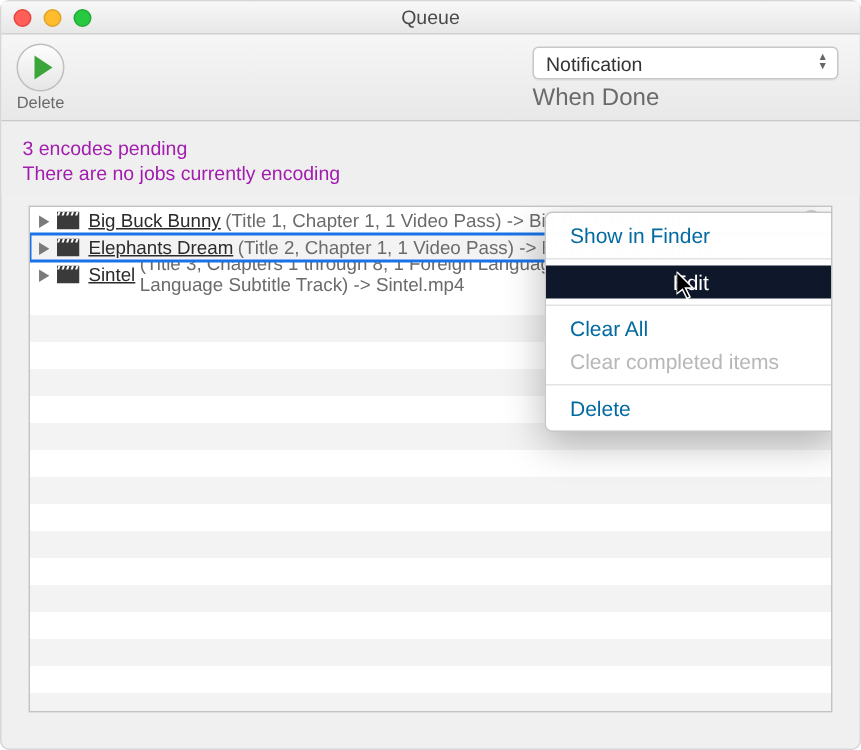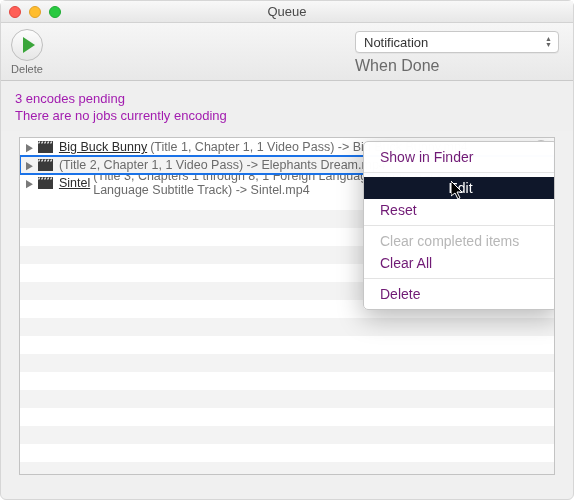--- a/index.html
+++ b/index.html
@@ -139,21 +139,21 @@
     background: rgba(255,255,255,0.99);
     border:1px solid #c6c6c6;
     border-radius:5px;
     box-shadow: 0 8px 26px rgba(0,0,0,0.28);
     padding: 4px 0;
     z-index: 20;
   }
   .ctx-item {
     padding: 3px 16px;
     font-size:14px;
-    color:#701a75;
+    color:#0369a1;
   }
   .ctx-item.hl {
     background:#0f172a;
     color:#fff;
     text-align:center;
   }
   .ctx-item.disabled { color:#b7b7b7; }
   .ctx-sep {
     height:1px; background:#e3e3e3;
     margin:4px 0;
@@ -245,20 +245,21 @@
         <svg width="15" height="12" viewBox="0 0 15 12">
             <rect x="0" y="3" width="15" height="9" fill="#3a3a3a"></rect>
             <polygon points="0,0 15,0 15,3 0,3" fill="#3a3a3a"></polygon>
             <rect x="1" y="0.4" width="1.4" height="2.2" fill="#fff" transform="skewX(-20)"></rect>
             <rect x="4" y="0.4" width="1.4" height="2.2" fill="#fff" transform="skewX(-20)"></rect>
             <rect x="7" y="0.4" width="1.4" height="2.2" fill="#fff" transform="skewX(-20)"></rect>
             <rect x="10" y="0.4" width="1.4" height="2.2" fill="#fff" transform="skewX(-20)"></rect>
             <rect x="13" y="0.4" width="1.4" height="2.2" fill="#fff" transform="skewX(-20)"></rect>
           </svg>
       </span>
+      <span class="job-name">Elephants Dream</span>
       <span class="job-details">(Title 2, Chapter 1, 1 Video Pass) -&gt; Elephants Dream.mp4</span>
     </div>
 
     <div class="row" style="position:relative;z-index:1;">
       <span class="disc">▶</span>
       <span class="film">
         <svg width="15" height="12" viewBox="0 0 15 12">
             <rect x="0" y="3" width="15" height="9" fill="#3a3a3a"></rect>
             <polygon points="0,0 15,0 15,3 0,3" fill="#3a3a3a"></polygon>
             <rect x="1" y="0.4" width="1.4" height="2.2" fill="#fff" transform="skewX(-20)"></rect>
@@ -269,24 +270,23 @@
           </svg>
       </span>
       <span class="job-name">Sintel</span>
       <span class="job-details">(Title 3, Chapters 1 through 8, 1 Foreign Language Audio Track, Foreign Language Subtitle Track) -&gt; Sintel.mp4</span>
     </div>
 
     <div class="ctx">
       <div class="ctx-item">Show in Finder</div>
       <div class="ctx-sep"></div>
       <div class="ctx-item hl">Edit</div>
-      <div class="ctx-item">Reset</div>
       <div class="ctx-sep"></div>
+      <div class="ctx-item">Clear All</div>
       <div class="ctx-item disabled">Clear completed items</div>
-      <div class="ctx-item">Clear All</div>
       <div class="ctx-sep"></div>
       <div class="ctx-item">Delete</div>
     </div>
 
     <div class="cursor">
       <svg width="14" height="20" viewBox="0 0 14 20">
         <polygon points="0,0 0,15 4,12 7,18 9,17 6,11 11,11" fill="#000" stroke="#fff" stroke-width="1"></polygon>
       </svg>
     </div>
 

